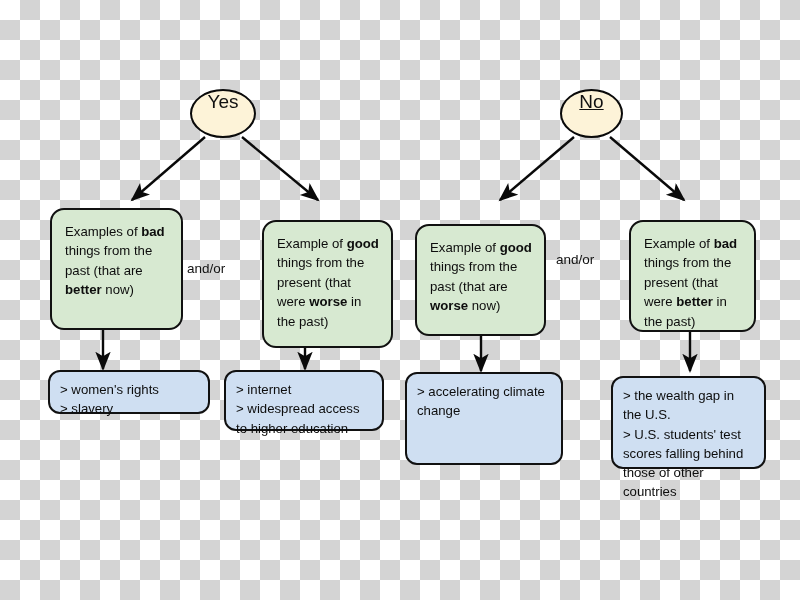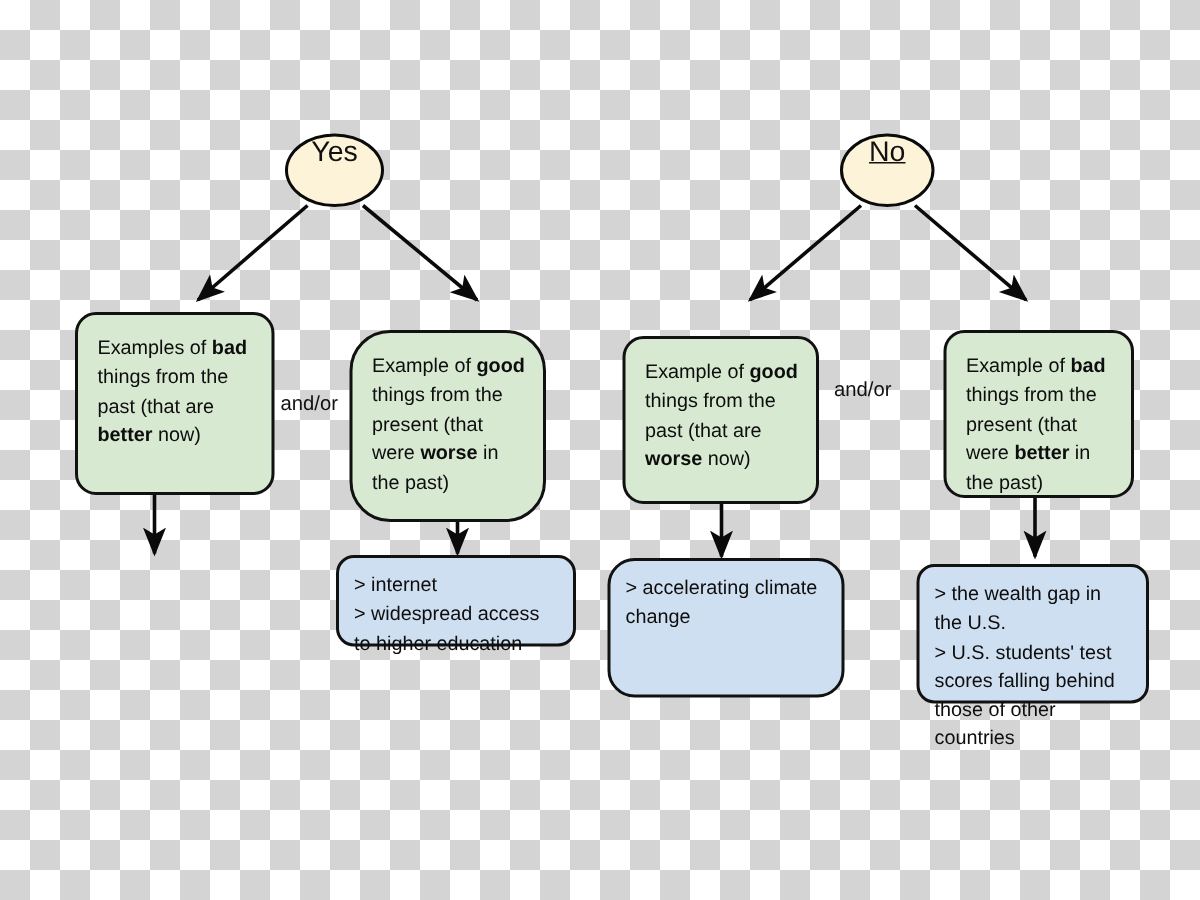--- a/index.html
+++ b/index.html
@@ -99,40 +99,46 @@
   <div class="node decision" style="left:190px; top:89px; width:66px; height:49px;">
     <span>Yes</span>
   </div>
   <div class="node decision" style="left:560px; top:89px; width:63px; height:49px;text-decoration:underline;">
     <span>No</span>
   </div>
 
   <div class="node green-box" style="left:50px; top:208px; width:133px; height:122px;">
     <span>Examples of <b>bad</b> things from the past (that are <b>better</b> now)</span>
   </div>
-  <div class="node green-box" style="left:233px; top:220px; width:131px; height:128px;border-radius:27px;">
+  <div class="node green-box" style="left:262px; top:220px; width:131px; height:128px;">
     <span>Example of <b>good</b> things from the present (that were <b>worse</b> in the past)</span>
   </div>
   <div class="node green-box" style="left:415px; top:224px; width:131px; height:112px;">
     <span>Example of <b>good</b> things from the past (that are <b>worse</b> now)</span>
   </div>
   <div class="node green-box" style="left:629px; top:220px; width:127px; height:112px;">
     <span>Example of <b>bad</b> things from the present (that were <b>better</b> in the past)</span>
   </div>
 
   <div class="conj-label" style="left:187px; top:261px;">and/or</div>
   <div class="conj-label" style="left:556px; top:252px;">and/or</div>
 
+  <div class="node blue-box" style="left:48px; top:370px; width:162px; height:44px;">
+    <div>
+        <div>&gt; women's rights</div>
+        <div>&gt; slavery</div>
+      </div>
+  </div>
   <div class="node blue-box" style="left:224px; top:370px; width:160px; height:61px;">
     <div>
         <div>&gt; internet</div>
         <div>&gt; widespread access to higher education</div>
       </div>
   </div>
-  <div class="node blue-box" style="left:405px; top:372px; width:158px; height:93px;border-radius:18px;">
+  <div class="node blue-box" style="left:405px; top:372px; width:158px; height:93px;">
     <div>
         <div>&gt; accelerating climate change</div>
       </div>
   </div>
   <div class="node blue-box" style="left:611px; top:376px; width:155px; height:93px;">
     <div>
         <div>&gt; the wealth gap in the U.S.</div>
         <div>&gt;  U.S. students' test scores falling behind those of other countries</div>
       </div>
   </div>

